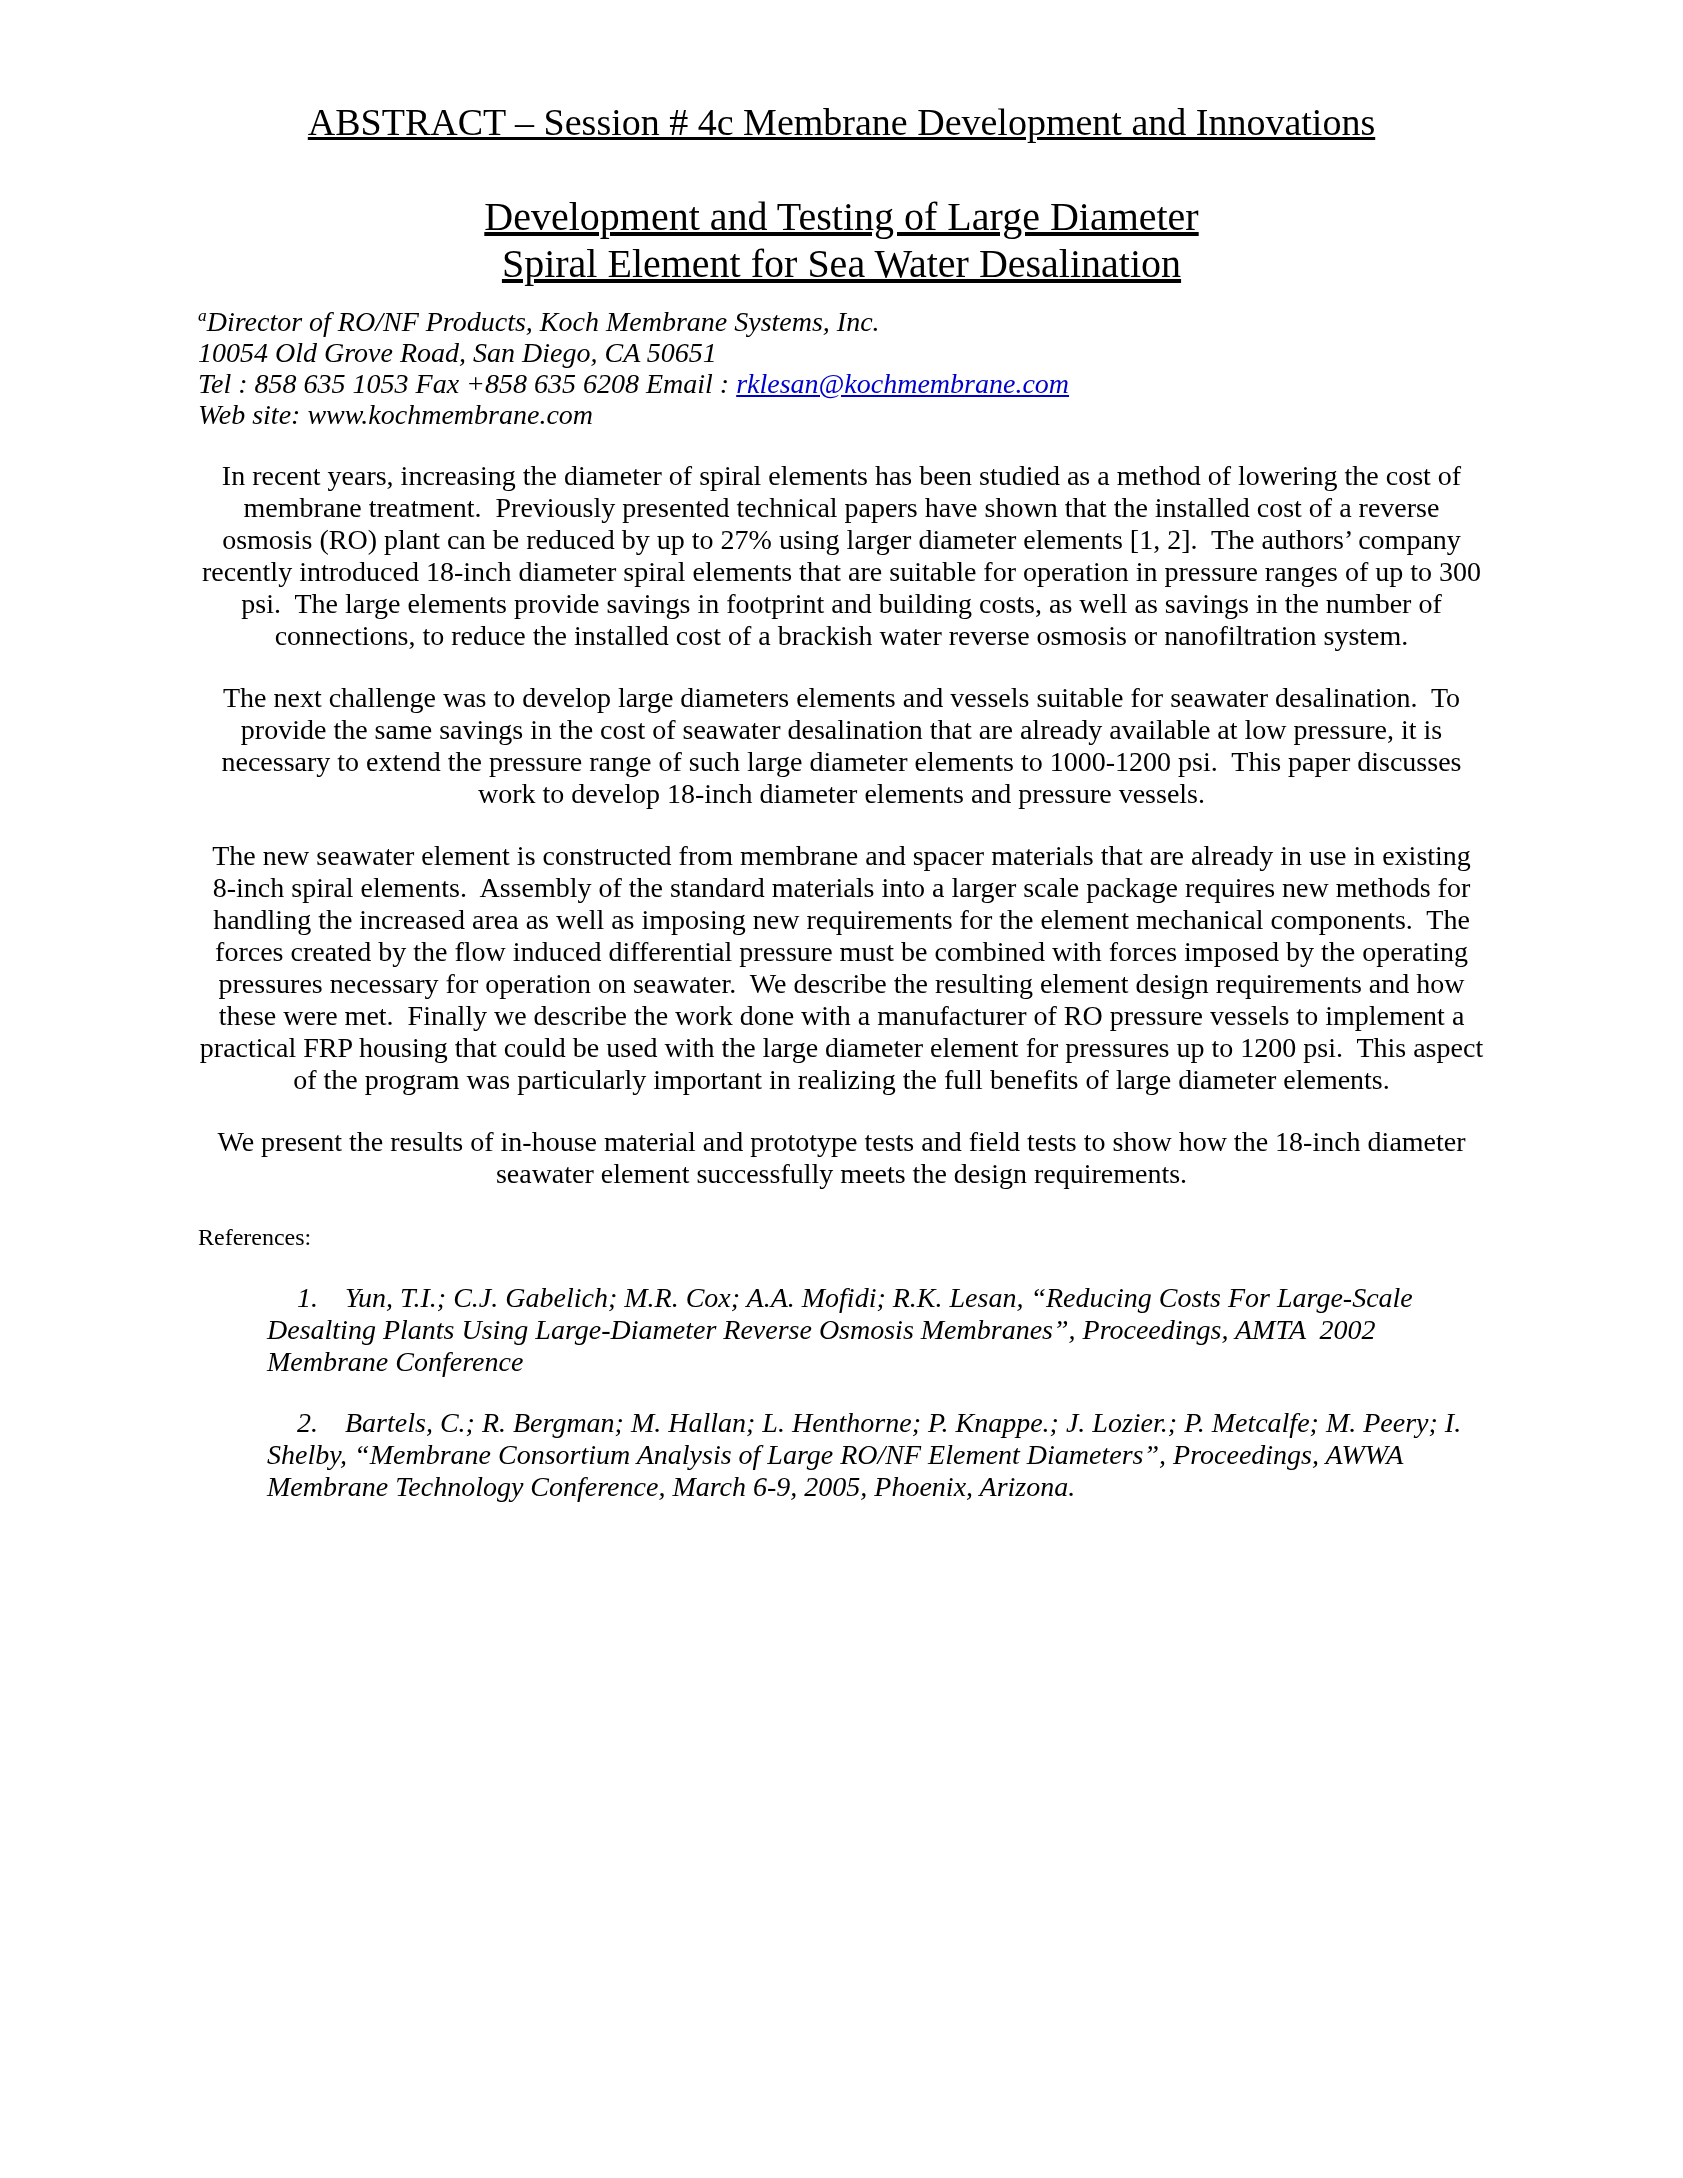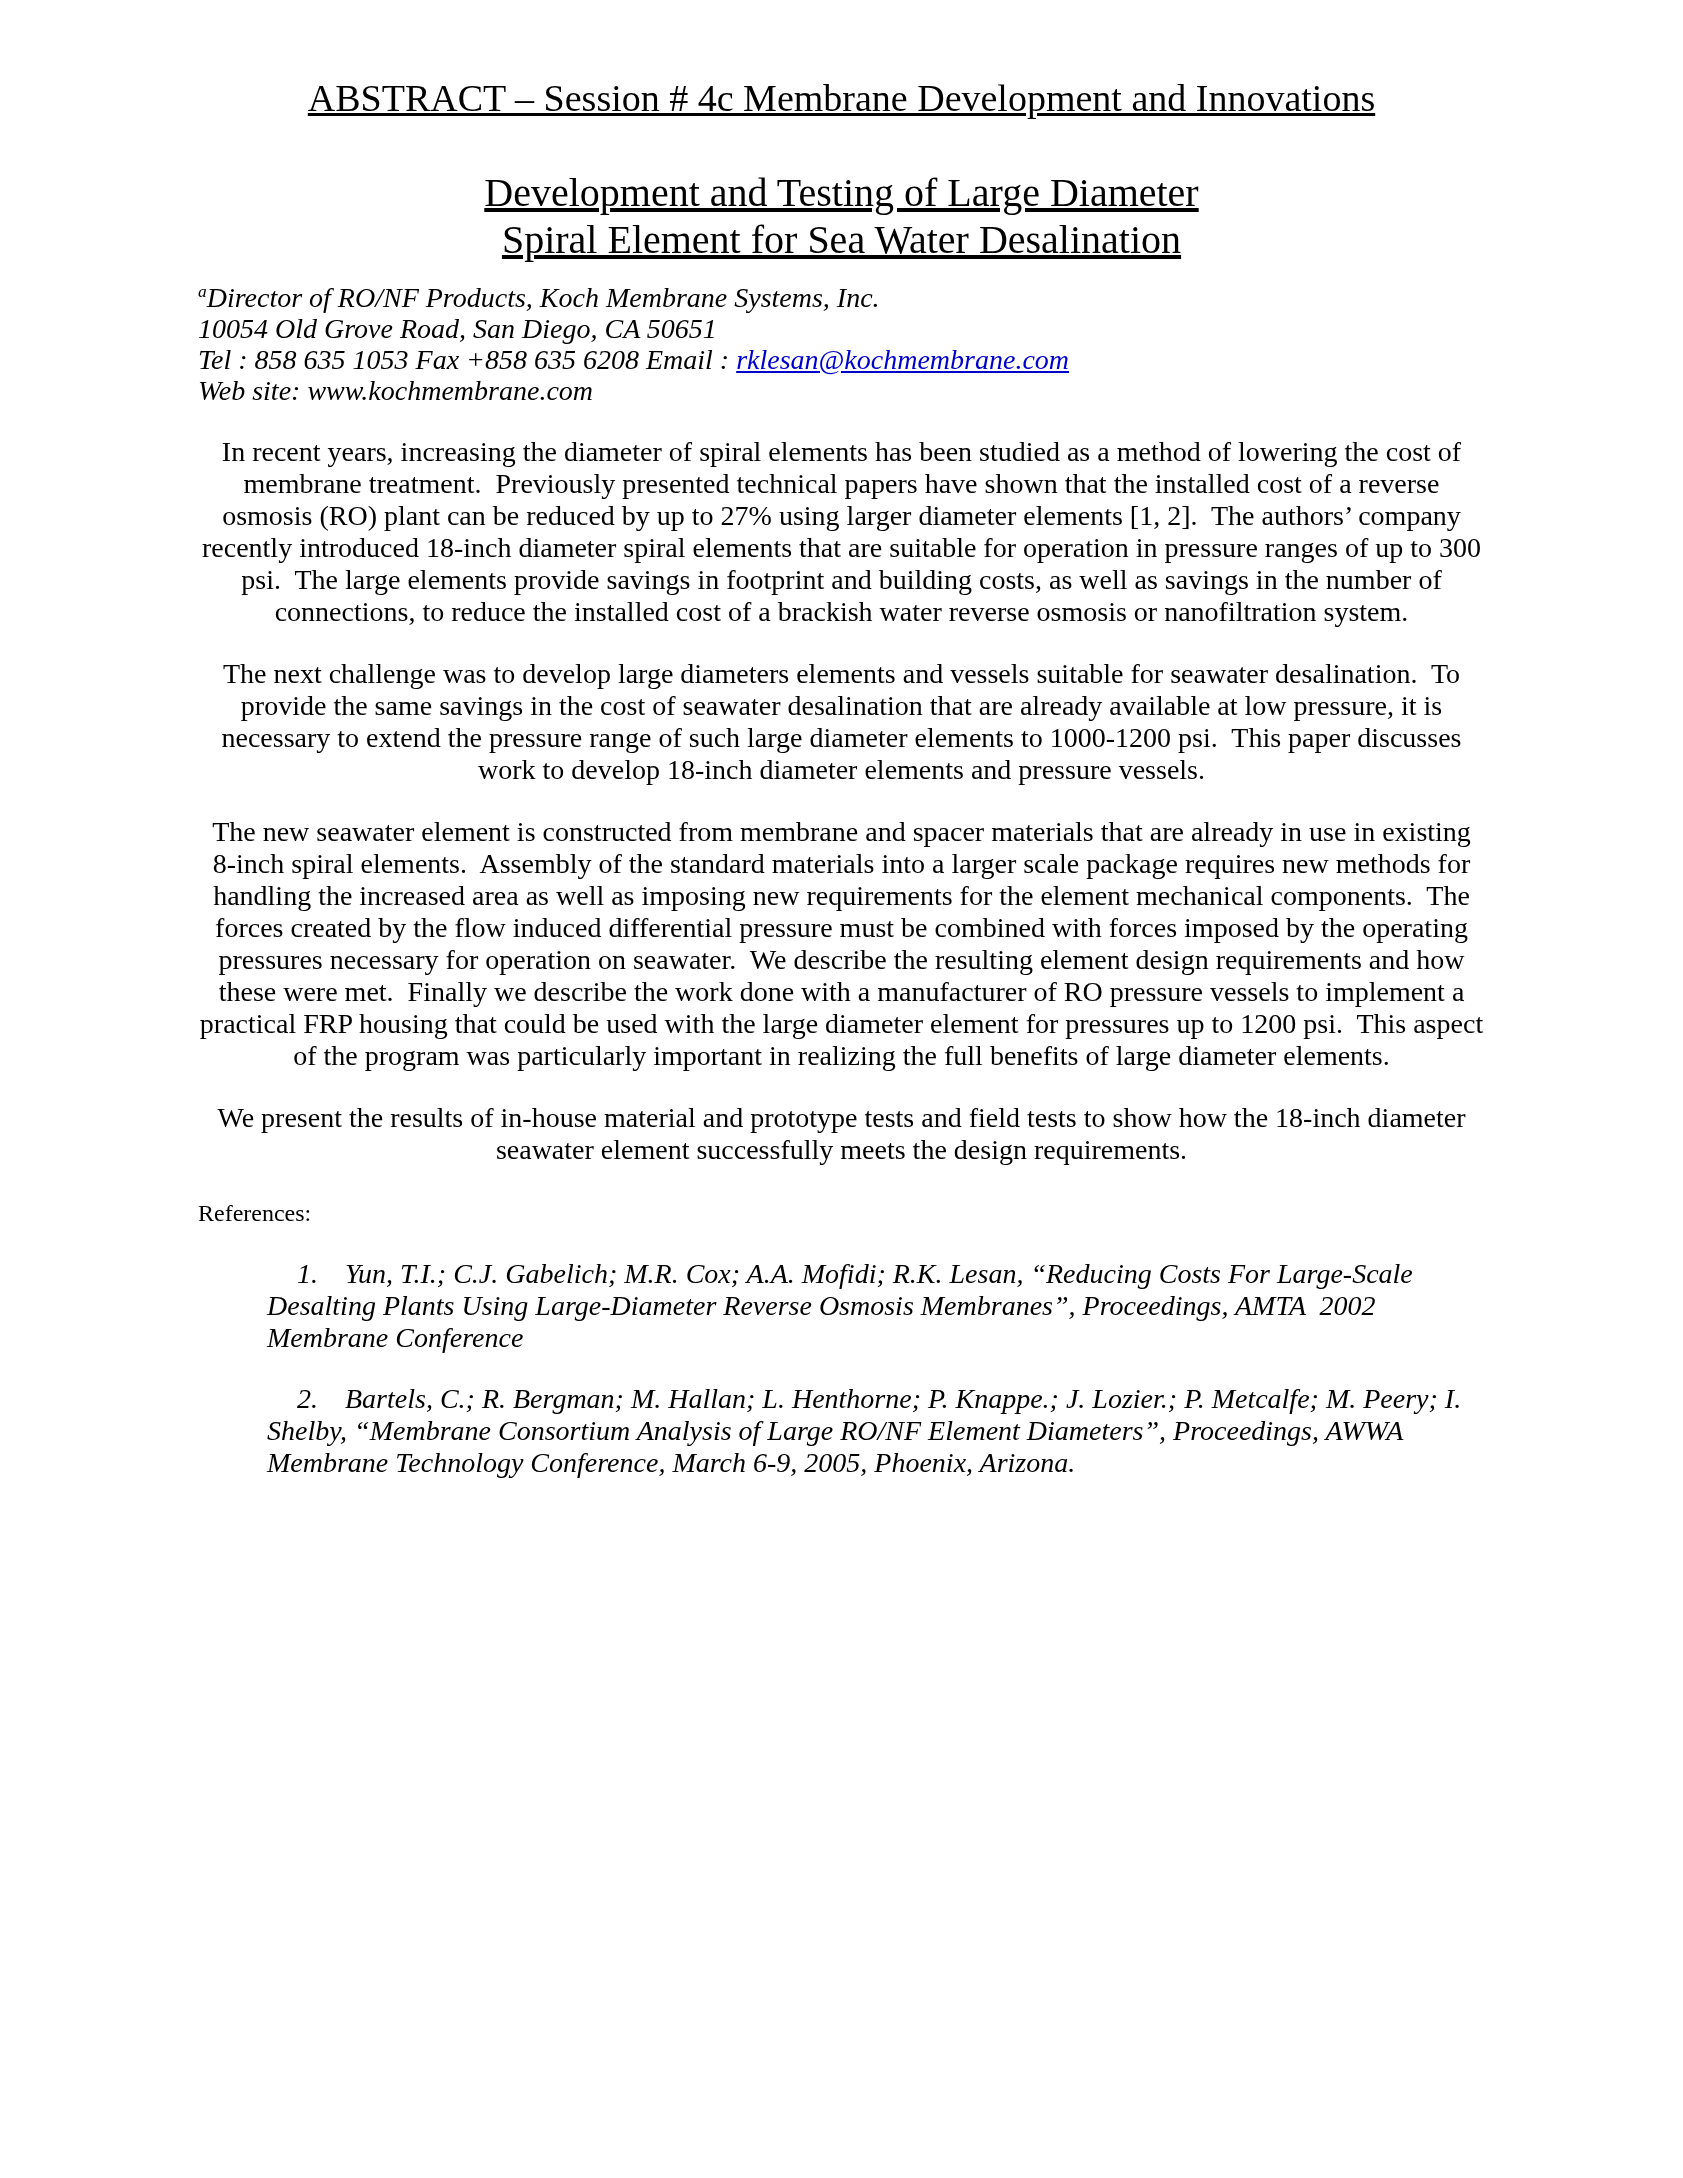--- a/index.html
+++ b/index.html
@@ -7,21 +7,21 @@
     position: relative;
     width: 1683px;
     height: 2178px;
     background: #ffffff;
     color: #000000;
     font-family: "Liberation Serif", "DejaVu Serif", serif;
     overflow: hidden;
     box-sizing: border-box;
   }
   .content {
-    padding: 75px 198px 0 198px;
+    padding: 99px 198px 0 198px;
     box-sizing: border-box;
   }
   .heading {
     text-align: center;
     font-size: 38px;
     line-height: 46px;
     letter-spacing: 0px;
   }
   .heading .u { text-decoration: underline; }
   .doc-title {

